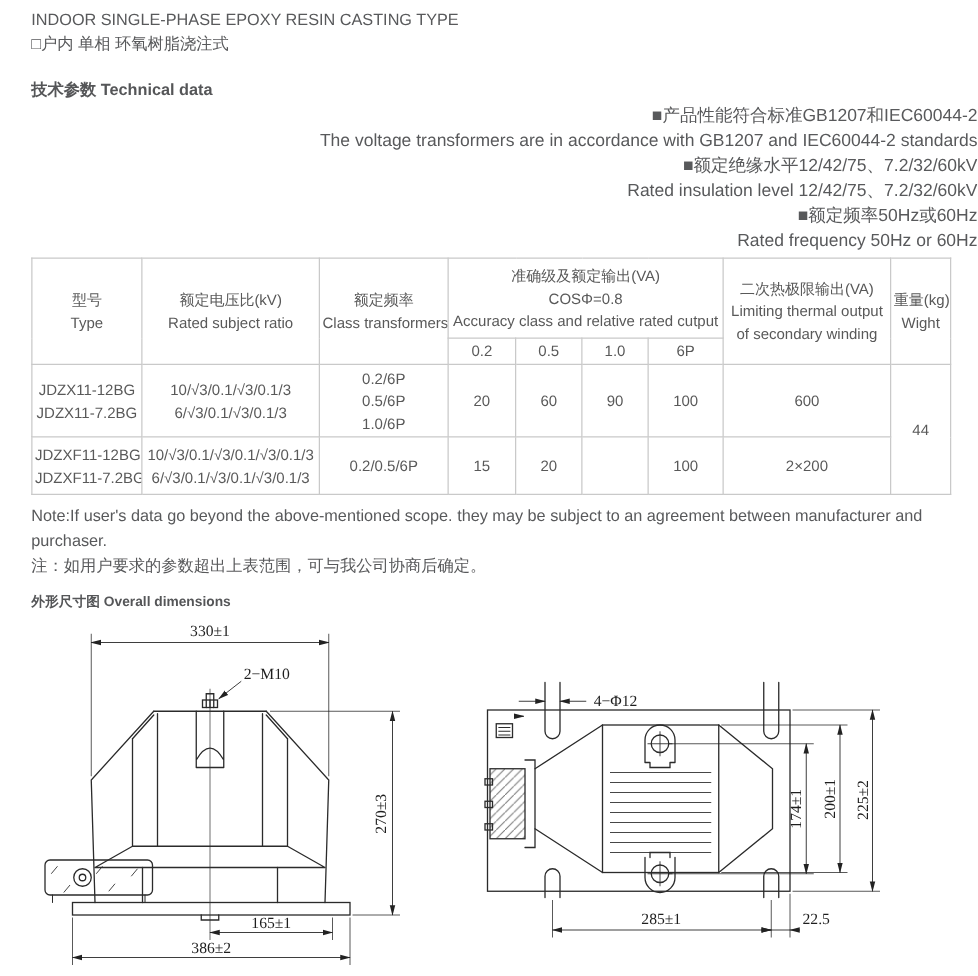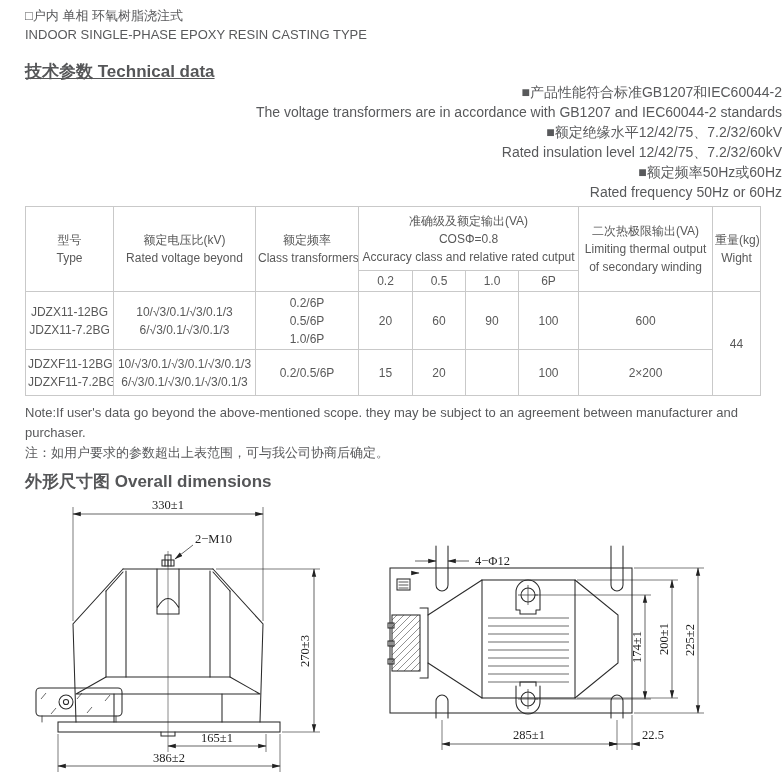--- a/index.html
+++ b/index.html
@@ -2,48 +2,48 @@
 <html><head>
 <meta charset="utf-8">
 <style>
   html,body { margin:0; padding:0; background:#fff; }
   .page {
     width:782px; height:781px; background:#ffffff; position:relative;
     font-family:"Liberation Sans", sans-serif; color:#58595b;
     box-sizing:border-box; padding:6px 0 0 25px; overflow:hidden;
   }
   .t-line { font-size:13px; line-height:19px; }
-  .section-heading { font-size:17px; font-weight:bold; line-height:20px; margin-top:18px; color:#555658;text-decoration:underline; }
+  .section-heading { font-size:13px; font-weight:bold; line-height:20px; margin-top:18px; color:#555658; }
   .spec-line { font-size:14px; line-height:20px;text-align:right; }
   table.data { border-collapse:collapse; width:735px; margin-top:4px; color:#595959; table-layout:fixed; }
   .data th, .data td {
     border:1px solid #c9c9c9; font-weight:normal; font-size:12px;
     text-align:center; vertical-align:middle; padding:1px 2px; line-height:18px;
     overflow:hidden; white-space:nowrap;
   }
   .notes { margin-top:7px; }
   .note-line { font-size:13px; line-height:20px; }
-  .dim-heading { font-size:17px; font-weight:bold; line-height:20px; margin-top:9px; color:#555658; }
+  .dim-heading { font-size:11px; font-weight:bold; line-height:20px; margin-top:9px; color:#555658; }
   .drawings { position:relative; height:302px; margin-left:-25px; width:782px; }
   .drw { position:absolute; }
   .drw.front { left:18px; top:2px; }
   .drw.topv  { left:383px; top:46px; }
   .ln   { stroke:#2b2b2b; stroke-width:1.05; fill:none; stroke-linecap:round; }
   .thin { stroke:#2b2b2b; stroke-width:0.7; fill:none; }
   .dim  { stroke:#222222; stroke-width:0.7; fill:none; }
   .ext  { stroke:#222222; stroke-width:0.6; fill:none; }
   .dimlbl { font-family:"Liberation Serif", serif; font-size:12.5px; fill:#1e1e1e; }
 </style>
 </head>
 <body>
 
 <div class="page">
 
+  <div class="t-line">INDOOR SINGLE-PHASE EPOXY RESIN CASTING TYPE</div>
   <div class="t-line">□户内 单相 环氧树脂浇注式</div>
-  <div class="t-line">INDOOR SINGLE-PHASE EPOXY RESIN CASTING TYPE</div>
 
   <div class="section-heading">技术参数 Technical data</div>
   <div class="spec-line">■产品性能符合标准GB1207和IEC60044-2</div>
   <div class="spec-line">The voltage transformers are in accordance with GB1207 and IEC60044-2 standards</div>
   <div class="spec-line">■额定绝缘水平12/42/75、7.2/32/60kV</div>
   <div class="spec-line">Rated insulation level 12/42/75、7.2/32/60kV</div>
   <div class="spec-line">■额定频率50Hz或60Hz</div>
   <div class="spec-line">Rated frequency 50Hz or 60Hz</div>
 
   <table class="data">
@@ -59,21 +59,21 @@
         <col style="width:48px">
     </colgroup>
     <tbody>
         <tr style="height:64px">
       <th rowspan="2">
         <div>型号</div>
         <div>Type</div>
       </th>
       <th rowspan="2">
         <div>额定电压比(kV)</div>
-        <div>Rated voltage beyond</div>
+        <div>Rated subject ratio</div>
       </th>
       <th rowspan="2">
         <div>额定频率</div>
         <div>Class transformers</div>
       </th>
       <th colspan="4">
         <div>准确级及额定输出(VA)</div>
         <div>COSΦ=0.8</div>
         <div>Accuracy class and relative rated cutput</div>
       </th>

